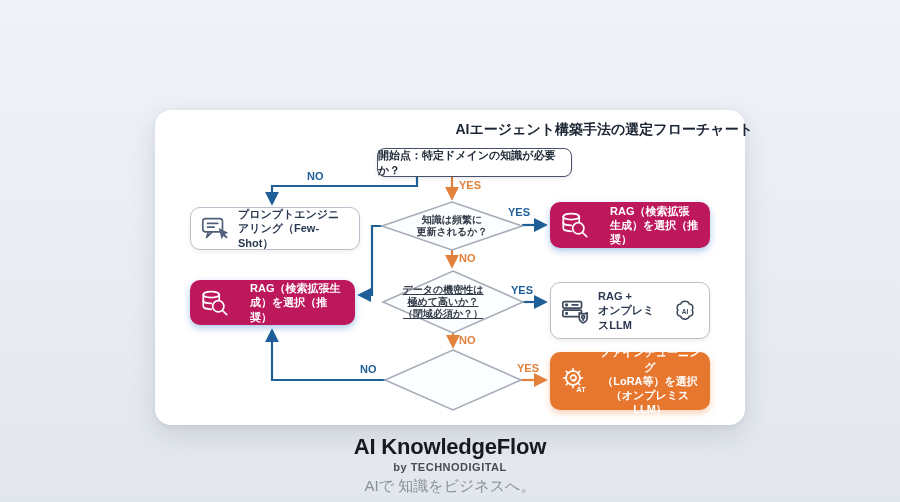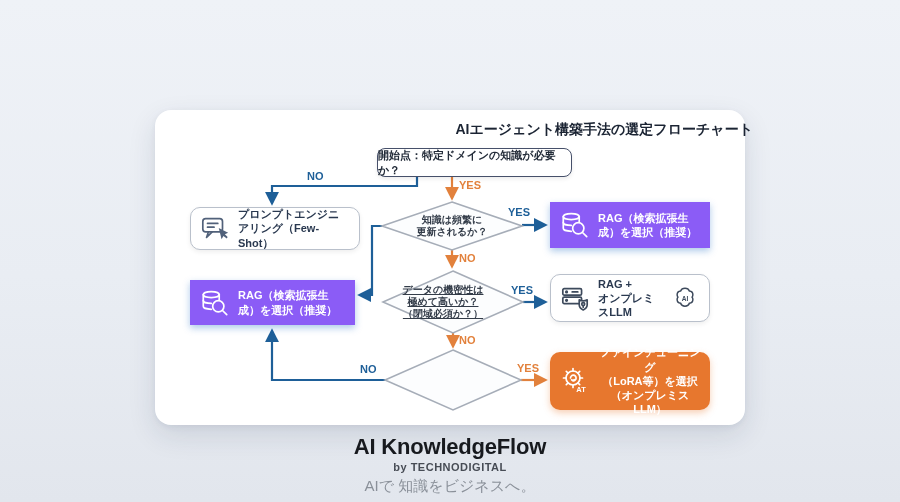--- a/index.html
+++ b/index.html
@@ -18,30 +18,30 @@
   .edges { position:absolute; left:0; top:0; width:590px; height:315px; }
   .node { position:absolute; display:flex; align-items:center;
     font-weight:bold; line-height:1.3; }
   .start-box { left:198px; top:38px; width:195px; height:29px;
     justify-content:center; background:#fff; border:1.6px solid #46506a;
     border-radius:8px; font-size:11px; color:#222b38;
     box-shadow:0 2px 4px rgba(0,0,0,0.08);margin-left:24px; }
   .white-box { background:#fff; border:1.5px solid #b9c0cb; border-radius:10px;
     box-shadow:0 2px 5px rgba(0,0,0,0.07); color:#2a3950; font-size:11px;
     gap:8px; padding:0 9px; }
-  .blue-box { background:#8b5cf6; border-radius:0; color:#fff;
-    font-size:11px; gap:8px; padding:0 10px;
+  .blue-box { background:#be185d; border-radius:10px; color:#fff;
+    font-size:11px; gap:20px; padding:0 10px;
     box-shadow:0 3px 7px rgba(21,101,192,0.35); }
   .orange-box { background:#e7772e; border-radius:10px; color:#fff;
     font-size:11px; gap:8px; padding:0 9px;
     box-shadow:0 3px 7px rgba(231,119,46,0.35); }
   .prompt-box   { left:35px;  top:97px;  width:170px; height:43px; }
   .ragtop-box   { left:395px; top:92px;  width:160px; height:46px; }
   .ragleft-box  { left:35px;  top:170px; width:165px; height:45px; }
-  .onprem-box   { left:395px; top:164px; width:160px; height:48px; }
+  .onprem-box   { left:395px; top:172px; width:160px; height:57px; }
   .finetune-box { left:395px; top:242px; width:160px; height:58px; }
   .diamond-text { position:absolute; text-align:center; font-size:10px;
     font-weight:bold; color:#333c49; line-height:1.2; }
   .dt1 { left:222px; top:104px; width:150px; }
   .dt2 { left:208px; top:174px; width:160px;text-decoration:underline; }
   .dt3 { left:223px; top:252px; width:150px; }
   .edge-label { position:absolute; font-size:11px; font-weight:800; }
   .lbl-blue { color:#1e5f98; } .lbl-orange { color:#e2813c; }
   .icon { flex:0 0 auto; display:flex; align-items:center; justify-content:center; }
   .ft-text { text-align:center; width:100%; }

